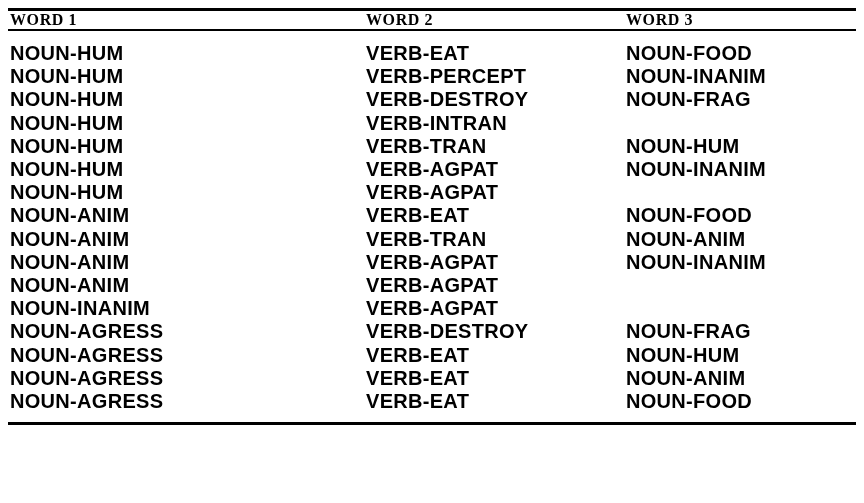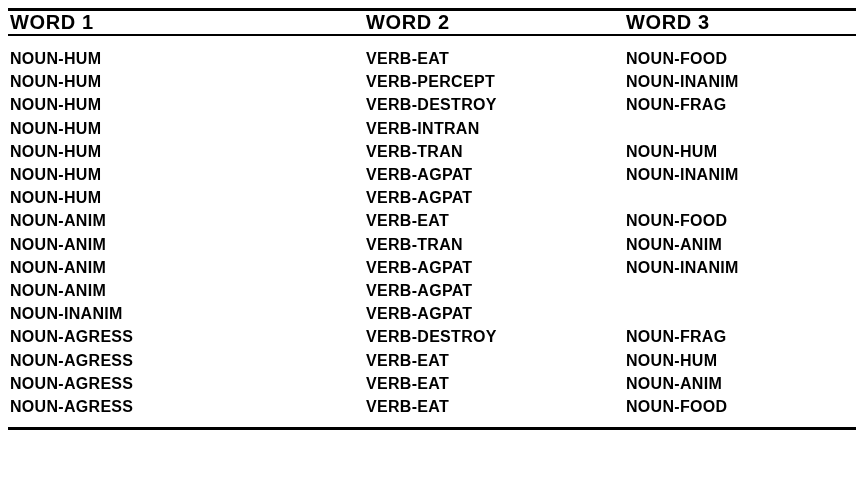--- a/index.html
+++ b/index.html
@@ -49,37 +49,38 @@
     font-size: 0;
     line-height: 0;
   }
   .rule-bottom td {
     border-top: 3px solid #000000;
     height: 0;
     font-size: 0;
     line-height: 0;
   }
   .header-row th {
-    font-size: 20px;
+    font-size: 16px;
     font-weight: bold;
     letter-spacing: 0.6px;
     padding-top: 9px;
     padding-bottom: 10px;
+    font-family: Liberation Serif, serif;
   }
   .header-row th.h1 { padding-left: 2px; }
   .header-row th.h2 { padding-left: 0px; margin-left: 12px; }
   .header-row th.h3 { padding-left: 0px; margin-left: 48px; }
 
   .spacer-row td {
     height: 11px;
     font-size: 0;
     line-height: 0;
   }
   .data-row td {
-    font-size: 16px;
+    font-size: 20px;
     font-weight: bold;
     letter-spacing: 0.3px;
     line-height: 23.2px;
     padding-top: 0px;
     padding-bottom: 0px;
     white-space: nowrap;
   }
   .data-row td.d1 { padding-left: 2px; }
   .bottom-spacer td {
     height: 9px;

